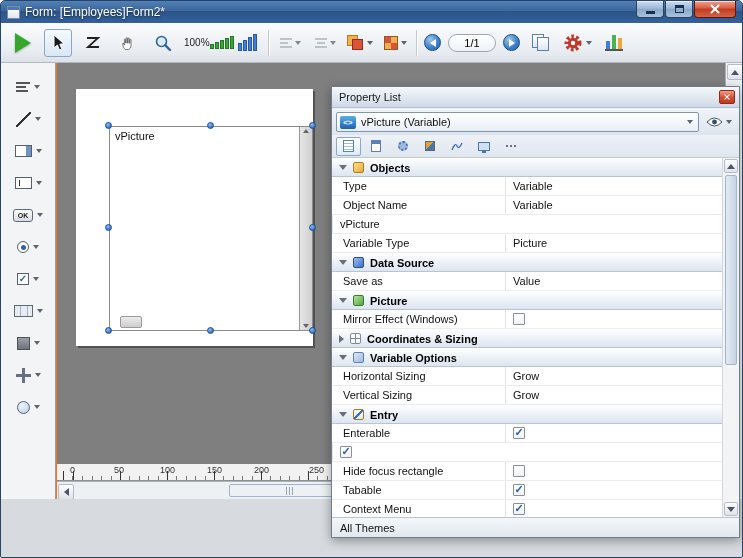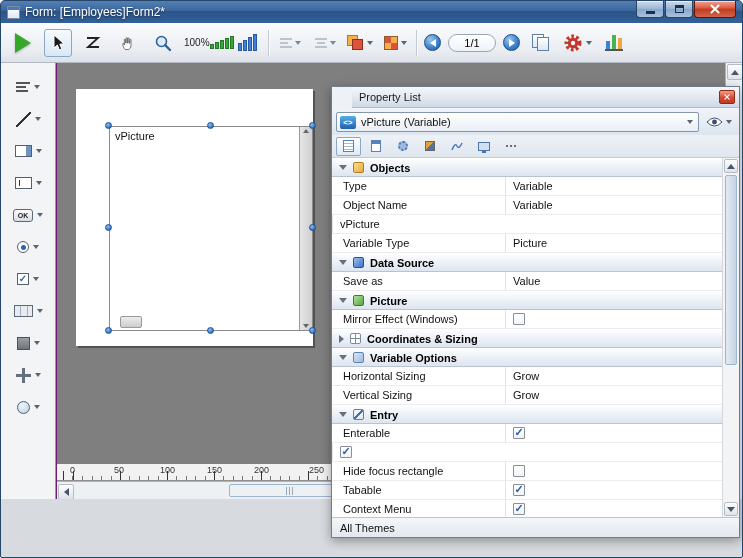--- a/index.html
+++ b/index.html
@@ -1,19 +1,19 @@
 <!DOCTYPE html>
 <html><head>
 <meta charset="utf-8">
 <style>
   * { box-sizing: border-box; margin: 0; padding: 0; }
   body { margin: 0; background: #fff; font-family: "Liberation Sans", sans-serif; }
 
   .window { position: relative; width: 743px; height: 558px; border: 1px solid #26456b;
-            border-radius: 5px 5px 2px 2px; overflow: hidden; background: #701a75; }
+            border-radius: 5px 5px 2px 2px; overflow: hidden; background: #f97316; }
 
   
   .titlebar { position: absolute; top: 0; left: 0; right: 0; height: 22px;
     background: linear-gradient(#5380b4 0%, #3a669d 45%, #2b5488 46%, #33619b 100%);
     display: flex; align-items: center; padding: 0 6px; gap: 5px; }
   .win-icon { width: 13px; height: 13px; background: linear-gradient(#ffffff,#dfe8f2);
     border: 1px solid #7b8aa0; position: relative; }
   .win-icon::before { content: ""; position: absolute; left: 0; right: 0; top: 0; height: 3px; background: #4a7ab5; }
   .title-text { color: #fff; font-size: 12px; text-shadow: 0 1px 2px rgba(0,0,0,.6); }
   .win-controls { margin-left: auto; display: flex; gap: 1px; align-self: flex-start; }
@@ -146,21 +146,21 @@
     background: linear-gradient(#e3eaf3,#c6d3e4); border: 1px solid #9fb4cf; border-radius: 2px;
     background-image: repeating-linear-gradient(90deg, #93a7bb 0 1px, transparent 1px 3px);
     background-size: 7px 8px; background-position: center; background-repeat: no-repeat; }
   .bottom-filler { position: absolute; top: 498px; left: 0; right: 0; bottom: 0; background: #d7dade; }
 
   
   .panel { position: absolute; left: 330px; top: 85px; width: 409px; height: 452px;
     background: #eef2f7; border: 1px solid #6f7d8e; box-shadow: 0 3px 10px rgba(0,0,0,.35); z-index: 30; }
   .ptitle { position: absolute; top: 0; left: 0; right: 0; height: 21px;
     background: linear-gradient(#f5f8fb,#cfd9e6); border-bottom: 1px solid #aebdd0;
-    display: flex; align-items: center; padding: 0 4px 0 7px; margin-left: 20px; }
+    display: flex; align-items: center; padding: 0 4px 0 7px; }
   .ptitle-text { font-size: 11px; color: #1a1a1a; }
   .pclose { margin-left: auto; width: 16px; height: 14px; border: 1px solid #8e2a18; border-radius: 2px;
     background: linear-gradient(#f49a86,#d64a32 55%,#c03a24); display: flex; align-items: center; justify-content: center; }
   .pclose .xmark { transform: scale(.6); }
   .pcombo-row { position: absolute; top: 22px; left: 0; right: 0; height: 26px;
     background: linear-gradient(#f0f4f9,#dde5ee); display: flex; align-items: center; padding: 0 4px; gap: 4px; }
   .pcombo { flex: 1; height: 20px; border: 1px solid #8195ad; border-radius: 2px;
     background: linear-gradient(#fff,#e9eef5); display: flex; align-items: center; gap: 5px; padding: 0 5px 0 3px; }
   .var-ic { width: 16px; height: 13px; border-radius: 2px; background: linear-gradient(#56aee6,#1f61ad);
     color: #fff; font-size: 8px; font-weight: bold; display: flex; align-items: center; justify-content: center; }

